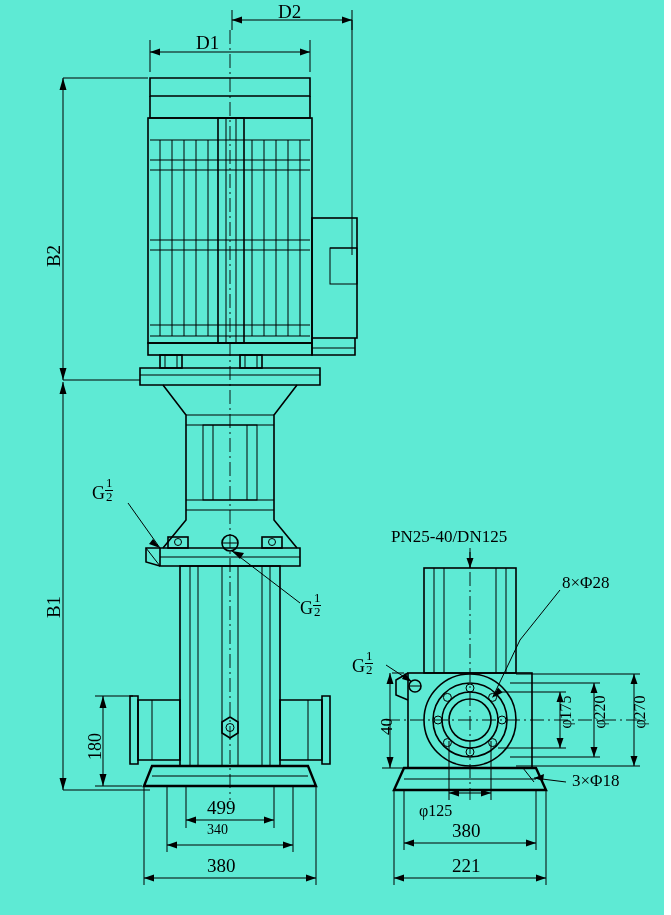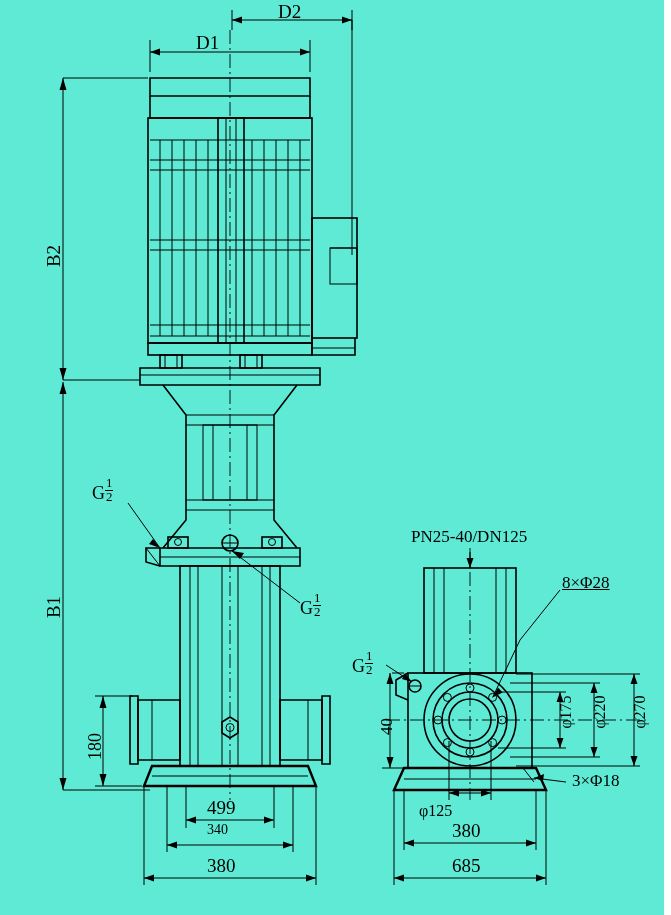--- a/index.html
+++ b/index.html
@@ -307,27 +307,27 @@
   <div class="lbl" style="left:352px; top:650px; font-size:18px;">
     <span>G</span><span class="frac"><span class="num">1</span><span class="den">2</span></span>
   </div>
 
   <div class="lbl v" style="left:86px; top:760px; font-size:18px; transform: rotate(-90deg);">180</div>
 
   <div class="lbl" style="left:207px; top:798px; font-size:19px;">499</div>
   <div class="lbl" style="left:207px; top:823px; font-size:14px;">340</div>
   <div class="lbl" style="left:207px; top:856px; font-size:19px;">380</div>
 
-  <div class="lbl" style="left:411px; top:528px; font-size:17px;">PN25-40/DN125</div>
-  <div class="lbl" style="left:562px; top:574px; font-size:17px;text-decoration:underline;">8×Φ28</div>
+  <div class="lbl" style="left:391px; top:528px; font-size:17px;">PN25-40/DN125</div>
+  <div class="lbl" style="left:562px; top:574px; font-size:17px;">8×Φ28</div>
   <div class="lbl" style="left:572px; top:772px; font-size:17px;">3×Φ18</div>
 
   <div class="lbl v" style="left:558px; top:712px; font-size:16px; transform: rotate(-90deg) translate(-50%,0);">φ175</div>
   <div class="lbl v" style="left:592px; top:712px; font-size:16px; transform: rotate(-90deg) translate(-50%,0);">φ220</div>
   <div class="lbl v" style="left:632px; top:712px; font-size:16px; transform: rotate(-90deg) translate(-50%,0);">φ270</div>
 
   <div class="lbl" style="left:419px; top:803px; font-size:16px;">φ125</div>
   <div class="lbl v" style="left:378px; top:735px; font-size:17px; transform: rotate(-90deg);">40</div>
 
   <div class="lbl" style="left:452px; top:821px; font-size:19px;">380</div>
-  <div class="lbl" style="left:452px; top:856px; font-size:19px;">685</div>
+  <div class="lbl" style="left:452px; top:856px; font-size:19px;">221</div>
 
 </div>
 
 </body></html>

